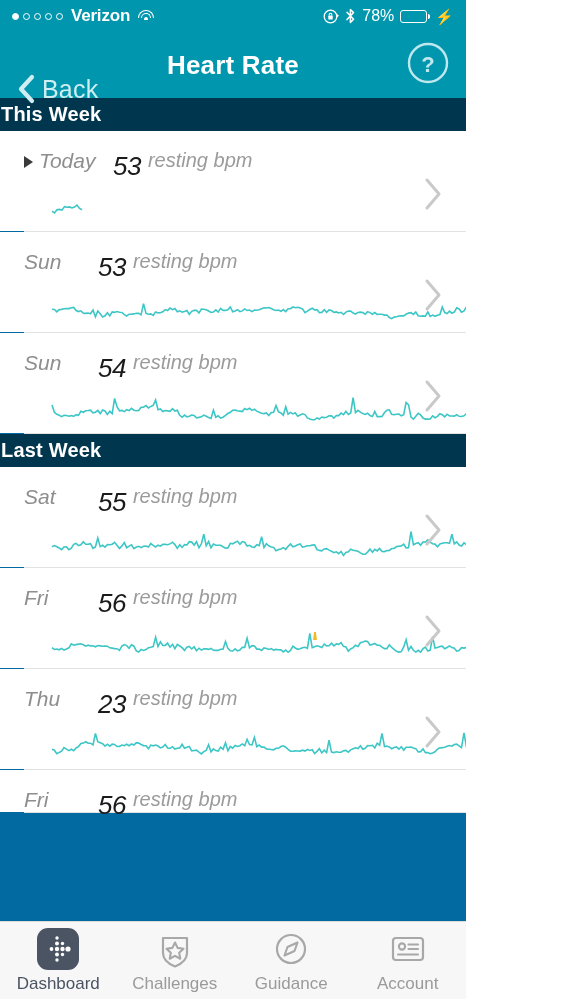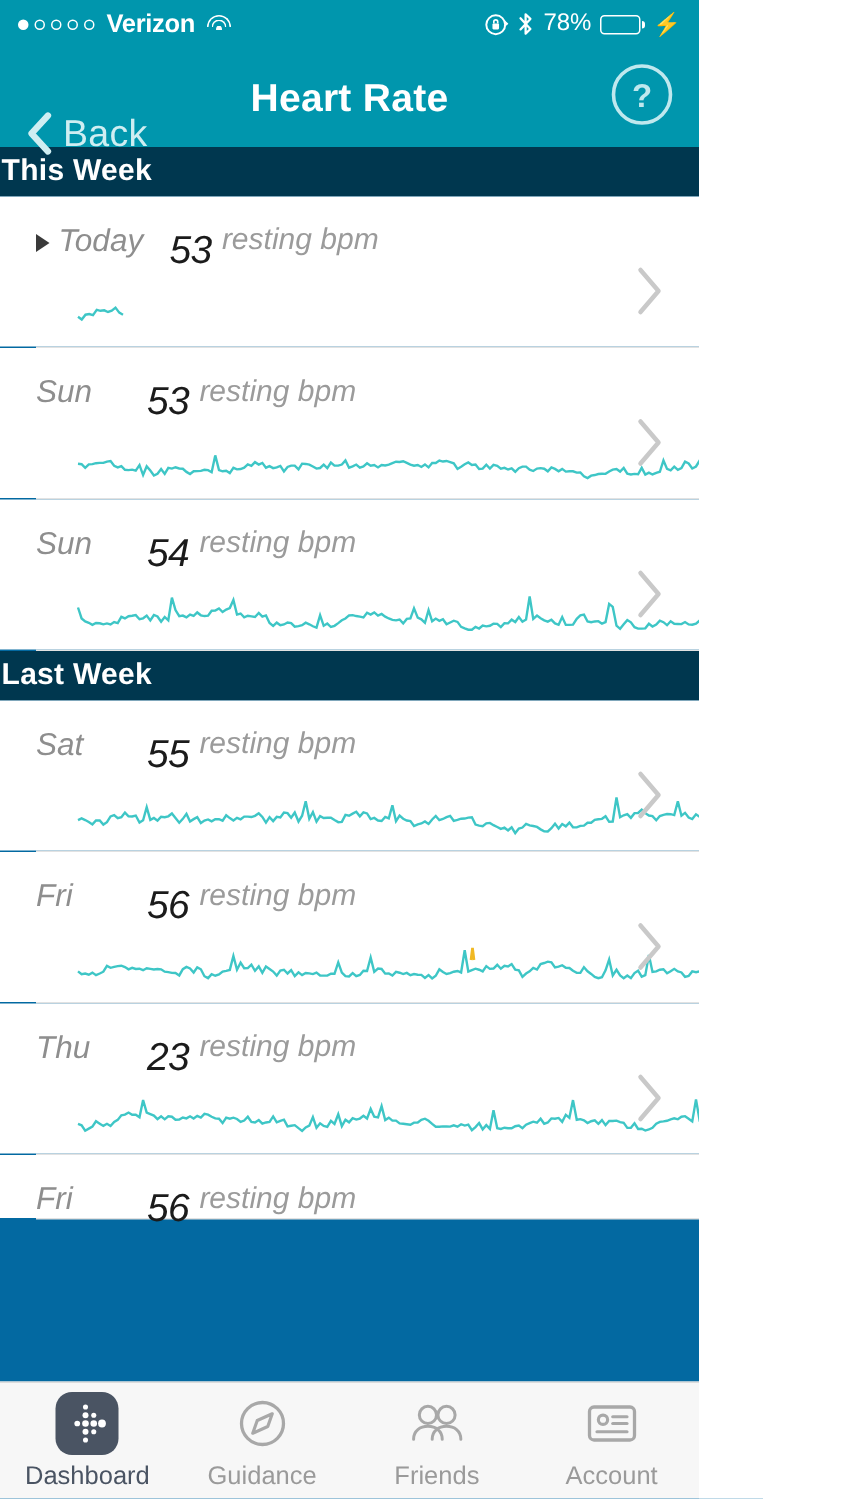--- a/index.html
+++ b/index.html
@@ -267,42 +267,40 @@
               <circle cx="20" cy="26.5" r="2.0"></circle>
                 <circle cx="25.5" cy="26.5" r="1.7"></circle>
               <circle cx="20" cy="32" r="1.7"></circle>
             </g>
           </svg>
         </div>
       </div>
       <span class="tab-label">Dashboard</span>
     </div>
 
+    <div class="tab">
+      <div class="tab-icon">
+        <svg width="40" height="40" viewBox="0 0 40 40">
+          <path d="M8 9 h24 v15 c0 7 -7 11.5 -12 13.5 C15 35.5 8 31 8 24 Z" fill="none" stroke="#a8a8a8" stroke-width="2.2" stroke-linejoin="round"></path>
+          <path d="M20 13.5 l2.6 5.4 5.9 0.8 -4.3 4.1 1.05 5.9 -5.25 -2.8 -5.25 2.8 1.05 -5.9 -4.3 -4.1 5.9 -0.8 Z" fill="none" stroke="#a8a8a8" stroke-width="2.1" stroke-linejoin="round"></path>
+        </svg>
+      </div>
+      <span class="tab-label">Challenges</span>
+    </div>
 
     <div class="tab">
       <div class="tab-icon">
         <svg width="40" height="40" viewBox="0 0 40 40">
           <circle cx="20" cy="20" r="14" fill="none" stroke="#a8a8a8" stroke-width="2.2"></circle>
           <path d="M26.5 13.5 L16.5 18 L13.5 26.5 L23.5 22 Z" fill="none" stroke="#a8a8a8" stroke-width="2.1" stroke-linejoin="round"></path>
         </svg>
       </div>
       <span class="tab-label">Guidance</span>
     </div>
 
-    <div class="tab">
-      <div class="tab-icon">
-        <svg width="44" height="40" viewBox="0 0 44 40">
-          <circle cx="16" cy="14" r="6" fill="none" stroke="#a8a8a8" stroke-width="2.1"></circle>
-          <path d="M6 31 c0 -6 4.6 -9 10 -9 c5.4 0 10 3 10 9" fill="none" stroke="#a8a8a8" stroke-width="2.1" stroke-linecap="round"></path>
-          <circle cx="29" cy="14" r="6" fill="none" stroke="#a8a8a8" stroke-width="2.1"></circle>
-          <path d="M19 31 c0 -6 4.6 -9 10 -9 c5.4 0 10 3 10 9" fill="none" stroke="#a8a8a8" stroke-width="2.1" stroke-linecap="round"></path>
-        </svg>
-      </div>
-      <span class="tab-label">Friends</span>
-    </div>
 
     <div class="tab">
       <div class="tab-icon">
         <svg width="42" height="36" viewBox="0 0 42 36">
           <rect x="6" y="7" width="30" height="22" rx="3" fill="none" stroke="#a8a8a8" stroke-width="2.2"></rect>
           <circle cx="15" cy="15.5" r="3.1" fill="none" stroke="#a8a8a8" stroke-width="2.1"></circle>
           <line x1="21.5" y1="13.5" x2="31" y2="13.5" stroke="#a8a8a8" stroke-width="2.1" stroke-linecap="round"></line>
           <line x1="21.5" y1="18" x2="31" y2="18" stroke="#a8a8a8" stroke-width="2.1" stroke-linecap="round"></line>
           <line x1="11" y1="23.5" x2="31" y2="23.5" stroke="#a8a8a8" stroke-width="2.1" stroke-linecap="round"></line>
         </svg>

